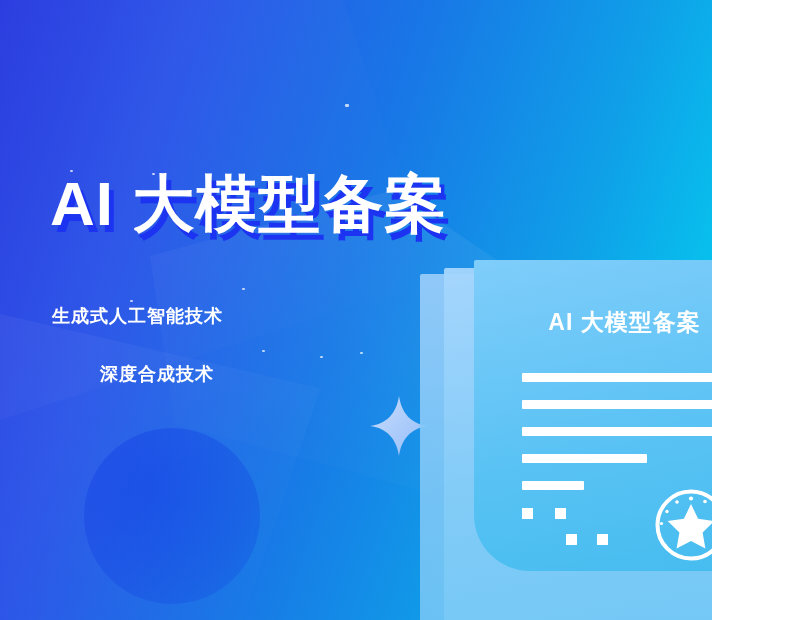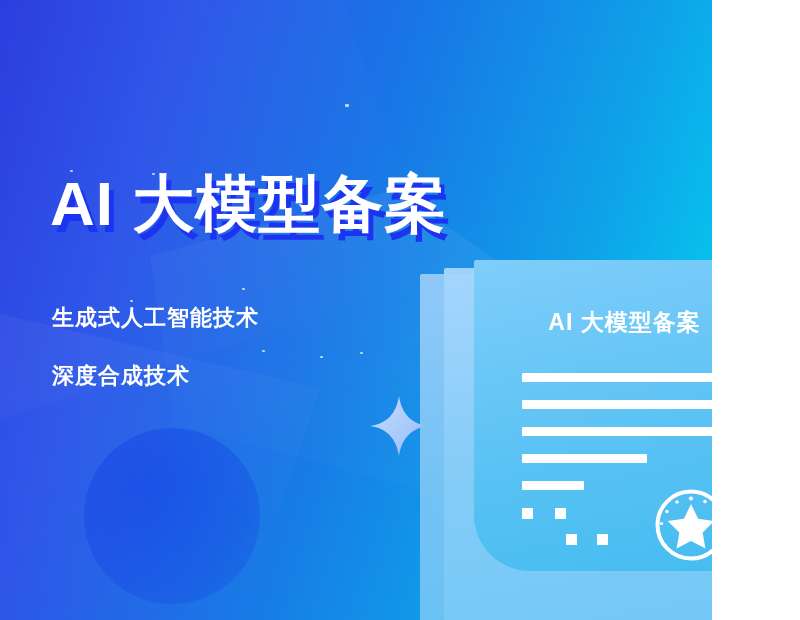--- a/index.html
+++ b/index.html
@@ -74,28 +74,28 @@
     letter-spacing: 1px;
     line-height: 1;
     color: #ffffff;
     text-shadow: 5px 7px 0 #1C34F2;
     white-space: nowrap;
   }
   .subline {
     position: absolute;
     left: 52px;
     color: #ffffff;
-    font-size: 22px;
+    font-size: 18px;
     font-weight: 600;
     letter-spacing: 1px;
     line-height: 1;
     white-space: nowrap;
   }
   .subline-1 { top: 307px; }
-  .subline-2 { top: 365px; }
+  .subline-2 { top: 365px; margin-left: 48px; }
 
   
   .sparkle {
     position: absolute;
     left: 370px;
     top: 396px;
     width: 58px;
     height: 60px;
   }
 

